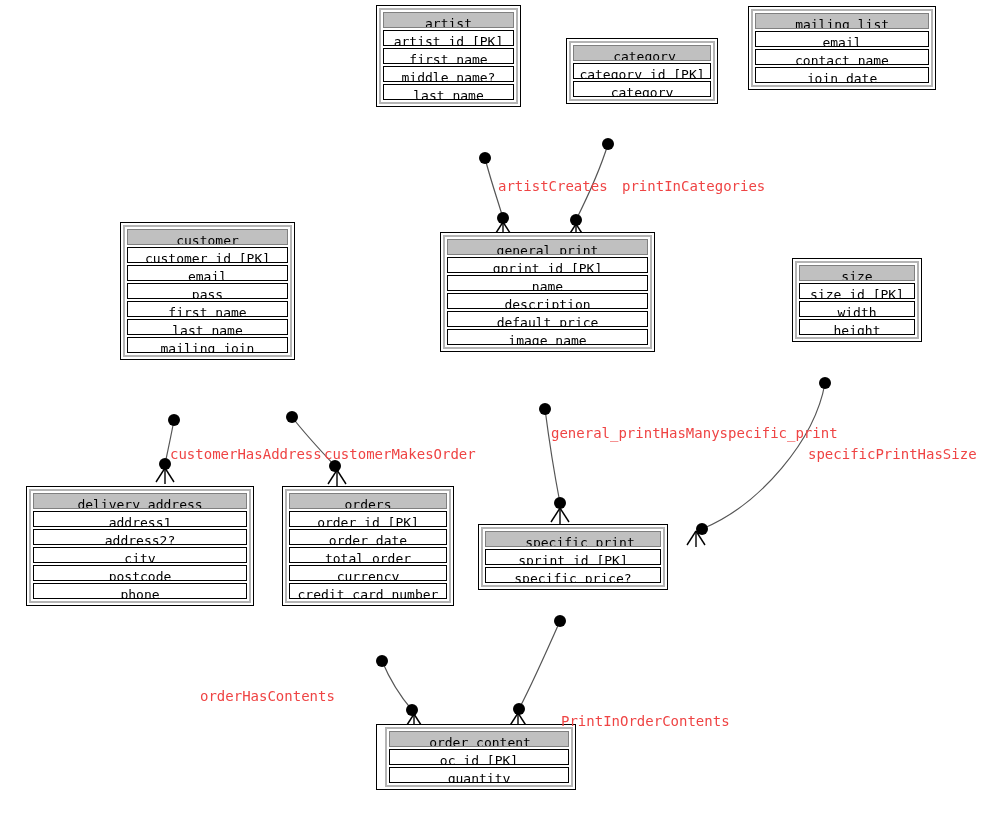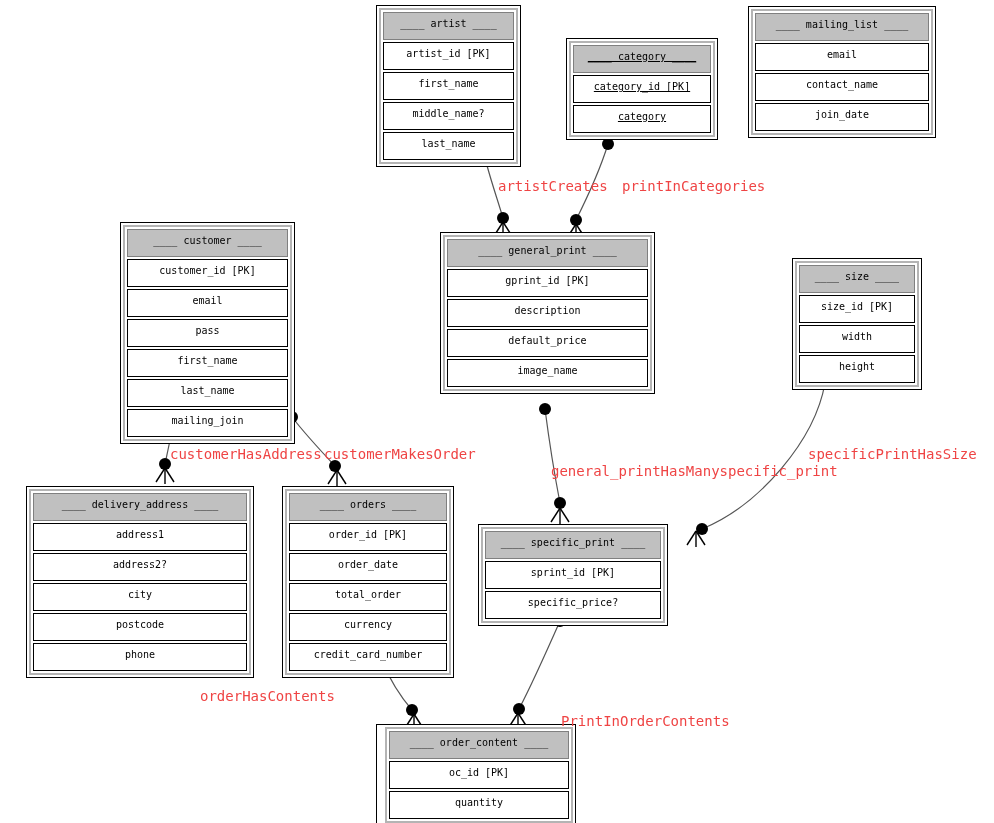--- a/index.html
+++ b/index.html
@@ -28,23 +28,23 @@
     box-sizing: border-box;
     border: 2px solid #b4b4b4;
     background: #ffffff;
     padding: 2px;
   }
   .row {
     box-sizing: border-box;
     border: 1px solid #000000;
     background: #ffffff;
     text-align: center;
-    font-size: 10px;
+    font-size: 13px;
     line-height: 22px;
-    height: 28px;
+    height: 16px;
     white-space: nowrap;
     overflow: hidden;
     color: #000000;
   }
   .row.title {
     background: #c0c0c0;
     border: 1px solid #808080;
     font-weight: normal;
   }
   .row + .row { margin-top: 2px; }
@@ -187,20 +187,21 @@
           <div class="row">pass</div>
           <div class="row">first_name</div>
           <div class="row">last_name</div>
           <div class="row">mailing_join</div>
         </div>
       </div>
       <div class="entity" style="left: 440px; top: 232px; width: 215px;">
         <div class="entity-inner">
           <div class="row title">____ general_print ____</div>
           <div class="row">gprint_id [PK]</div>
+          <div class="row">name</div>
           <div class="row">description</div>
           <div class="row">default_price</div>
           <div class="row">image_name</div>
         </div>
       </div>
       <div class="entity" style="left: 792px; top: 258px; width: 130px;">
         <div class="entity-inner">
           <div class="row title">____ size ____</div>
           <div class="row">size_id [PK]</div>
           <div class="row">width</div>
@@ -240,18 +241,18 @@
           <div class="row">oc_id [PK]</div>
           <div class="row">quantity</div>
         </div>
       </div>
     </div>
   <div id="labels-layer">
       <div class="rel-label" style="left: 498px; top: 178px;">artistCreates</div>
       <div class="rel-label" style="left: 622px; top: 178px;">printInCategories</div>
       <div class="rel-label" style="left: 170px; top: 446px;">customerHasAddress</div>
       <div class="rel-label" style="left: 324px; top: 446px;">customerMakesOrder</div>
-      <div class="rel-label" style="left: 551px; top: 463px;">general_printHasManyspecific_print</div>
+      <div class="rel-label" style="left: 551px; top: 425px;">general_printHasManyspecific_print</div>
       <div class="rel-label" style="left: 808px; top: 446px;">specificPrintHasSize</div>
       <div class="rel-label" style="left: 200px; top: 688px;">orderHasContents</div>
       <div class="rel-label" style="left: 561px; top: 713px;">PrintInOrderContents</div>
     </div>
 </div>
 
 </body></html>

